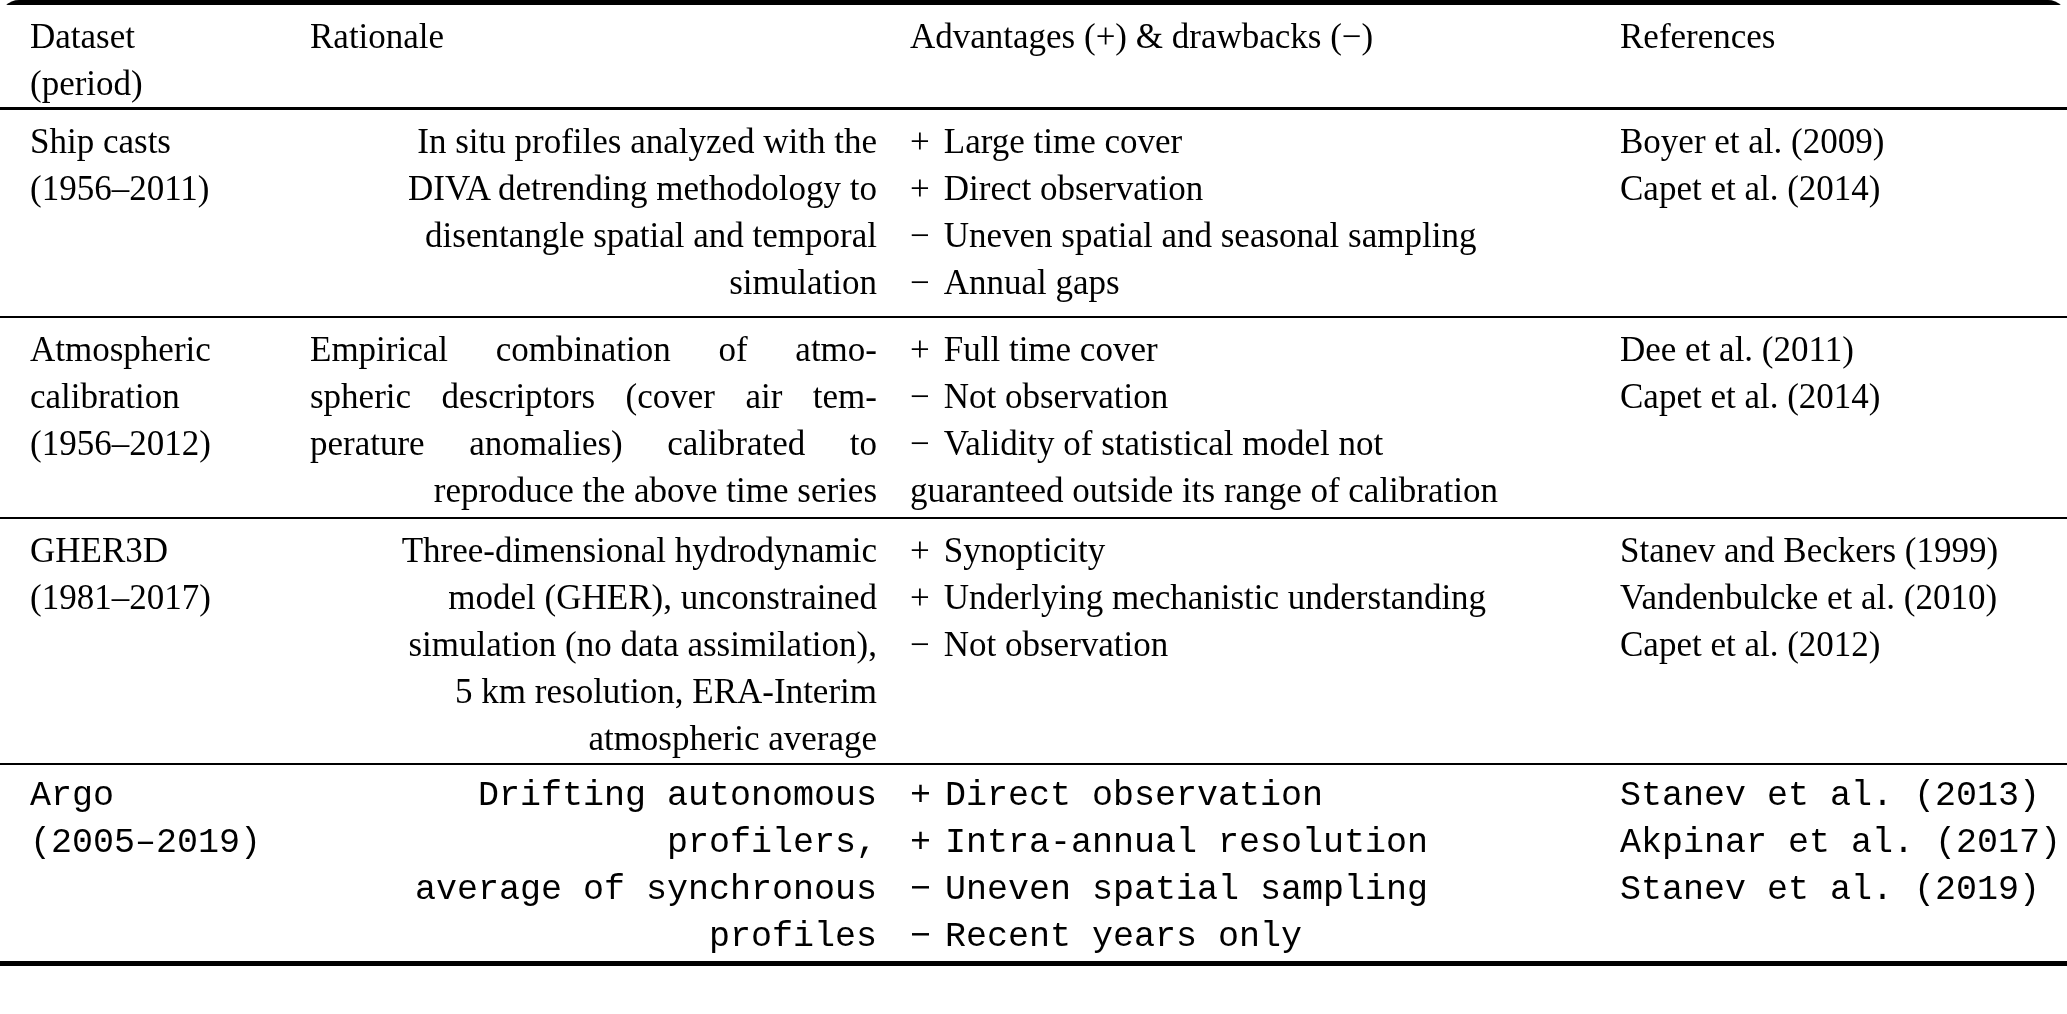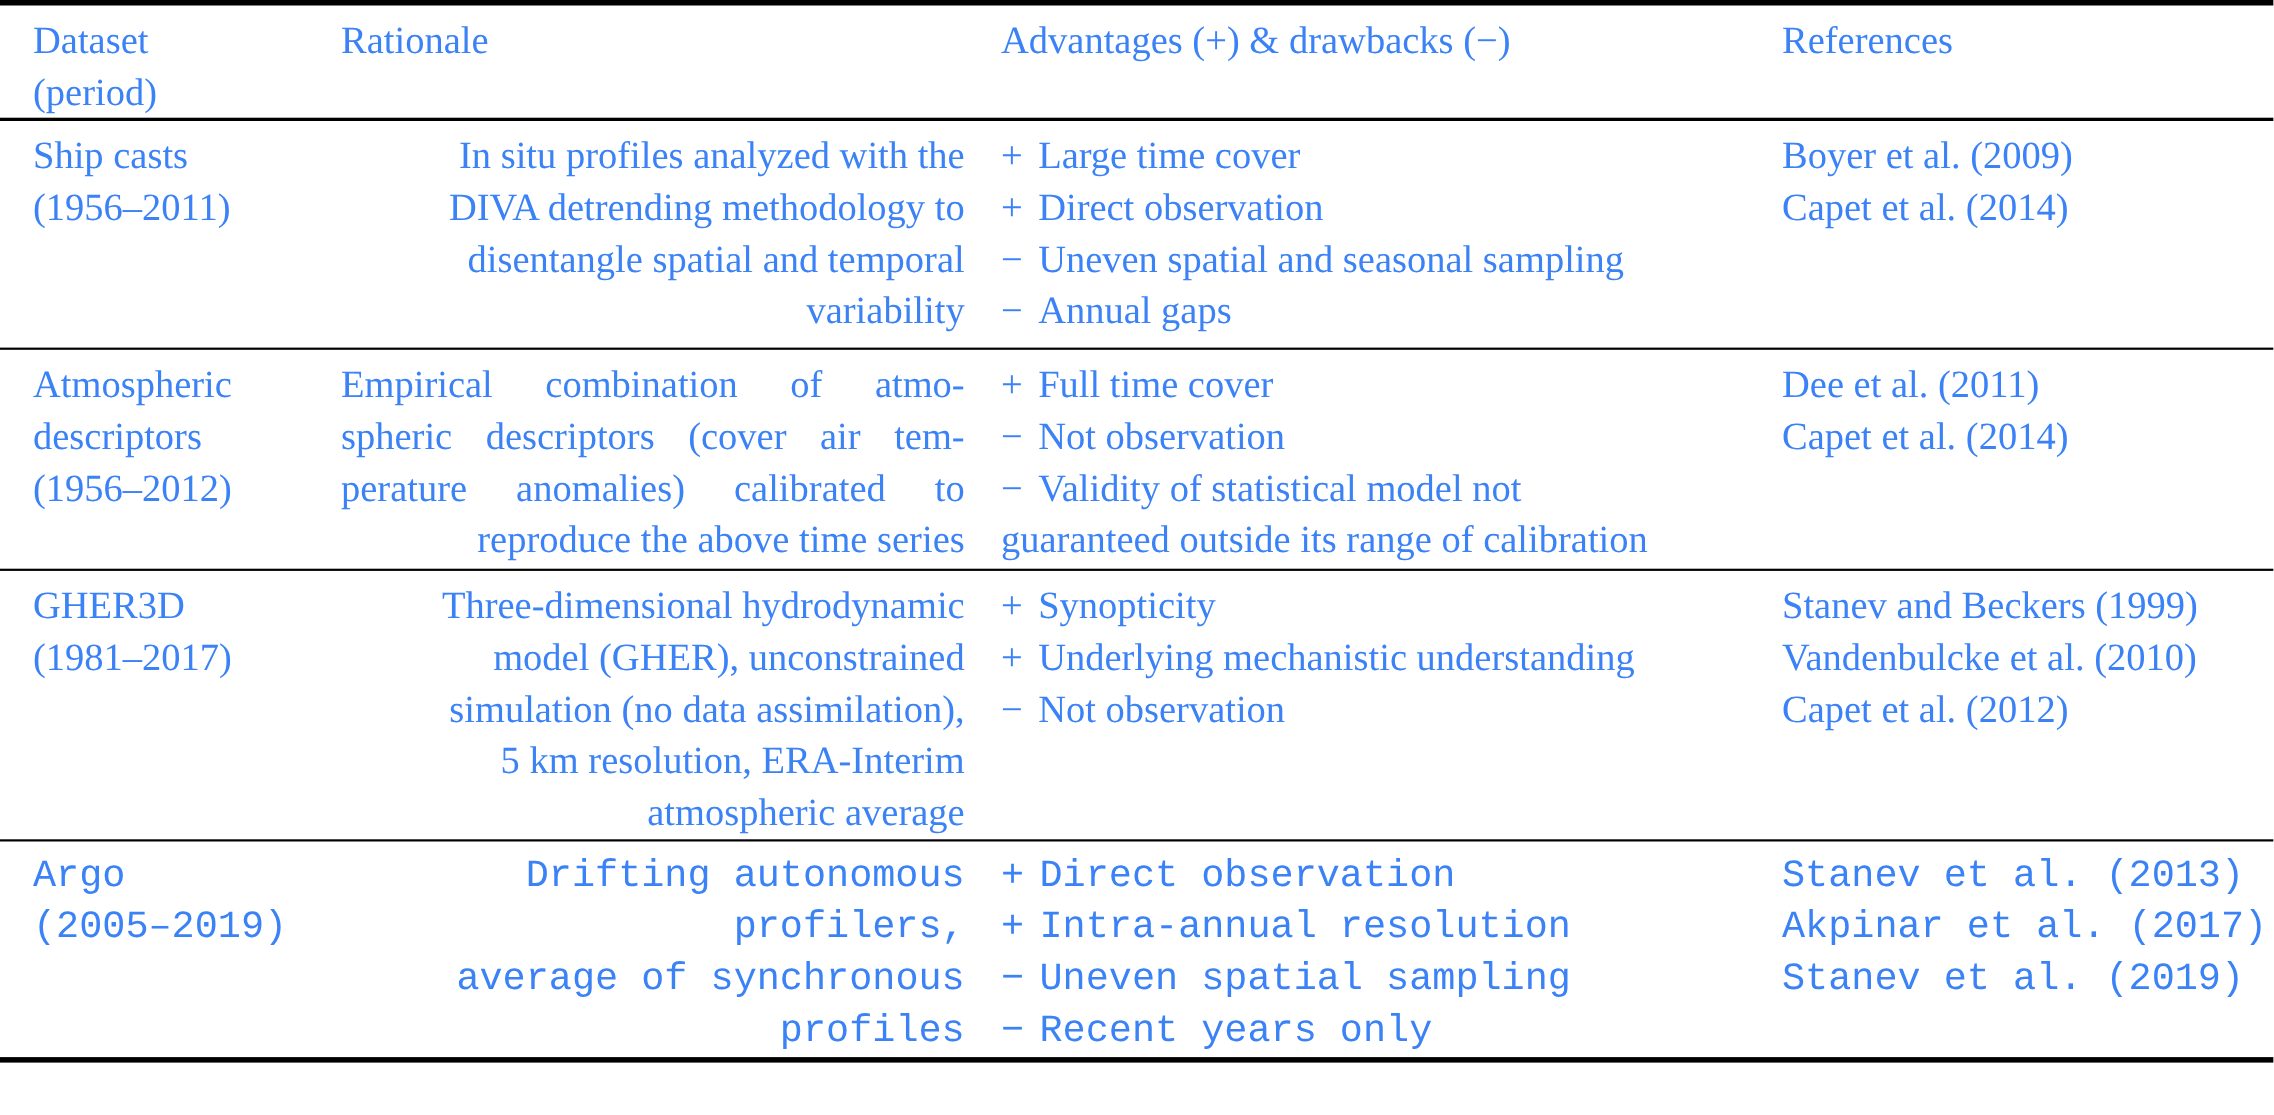--- a/index.html
+++ b/index.html
@@ -1,25 +1,26 @@
 <!DOCTYPE html>
 <html><head>
 <meta charset="utf-8">
 <style>
   html, body { margin: 0; padding: 0; background: #ffffff; }
   .page {
     position: relative;
     width: 2067px;
     height: 1014px;
     background: #ffffff;
-    color: #3b82f6;
+    color: #000000;
     font-family: "Liberation Serif", "DejaVu Serif", serif;
     font-size: 35px;
     line-height: 47px;
     overflow: hidden;
+    border-radius: 19px;
   }
   table.datasets {
     border-collapse: collapse;
     table-layout: fixed;
     width: 2067px;
     border-top: 5px solid #000;
   }
   col.c-dataset    { width: 310px; }
   col.c-rationale  { width: 600px; }
   col.c-advantages { width: 710px; }
@@ -82,21 +83,21 @@
       <div class="lines">
               <div class="line">Ship casts</div>
               <div class="line">(1956–2011)</div>
             </div>
     </td>
     <td class="col-rationale">
       <div class="lines lines-rationale">
               <div class="line">In situ profiles analyzed with the</div>
               <div class="line">DIVA detrending methodology to</div>
               <div class="line">disentangle spatial and temporal</div>
-              <div class="line">variability</div>
+              <div class="line">simulation</div>
             </div>
     </td>
     <td class="col-advantages">
       <div class="lines">
               <div class="line"><span class="sign">+</span>Large time cover</div>
               <div class="line"><span class="sign">+</span>Direct observation</div>
               <div class="line"><span class="sign">−</span>Uneven spatial and seasonal sampling</div>
               <div class="line"><span class="sign">−</span>Annual gaps</div>
             </div>
     </td>
@@ -104,21 +105,21 @@
       <div class="lines">
               <div class="line">Boyer et al. (2009)</div>
               <div class="line">Capet et al. (2014)</div>
             </div>
     </td>
   </tr>
         <tr>
     <td class="col-dataset">
       <div class="lines">
               <div class="line">Atmospheric</div>
-              <div class="line">descriptors</div>
+              <div class="line">calibration</div>
               <div class="line">(1956–2012)</div>
             </div>
     </td>
     <td class="col-rationale">
       <div class="lines lines-rationale">
               <div class="line jline">Empirical combination of atmo-</div>
               <div class="line jline">spheric descriptors (cover air tem-</div>
               <div class="line jline">perature anomalies) calibrated to</div>
               <div class="line">reproduce the above time series</div>
             </div>

